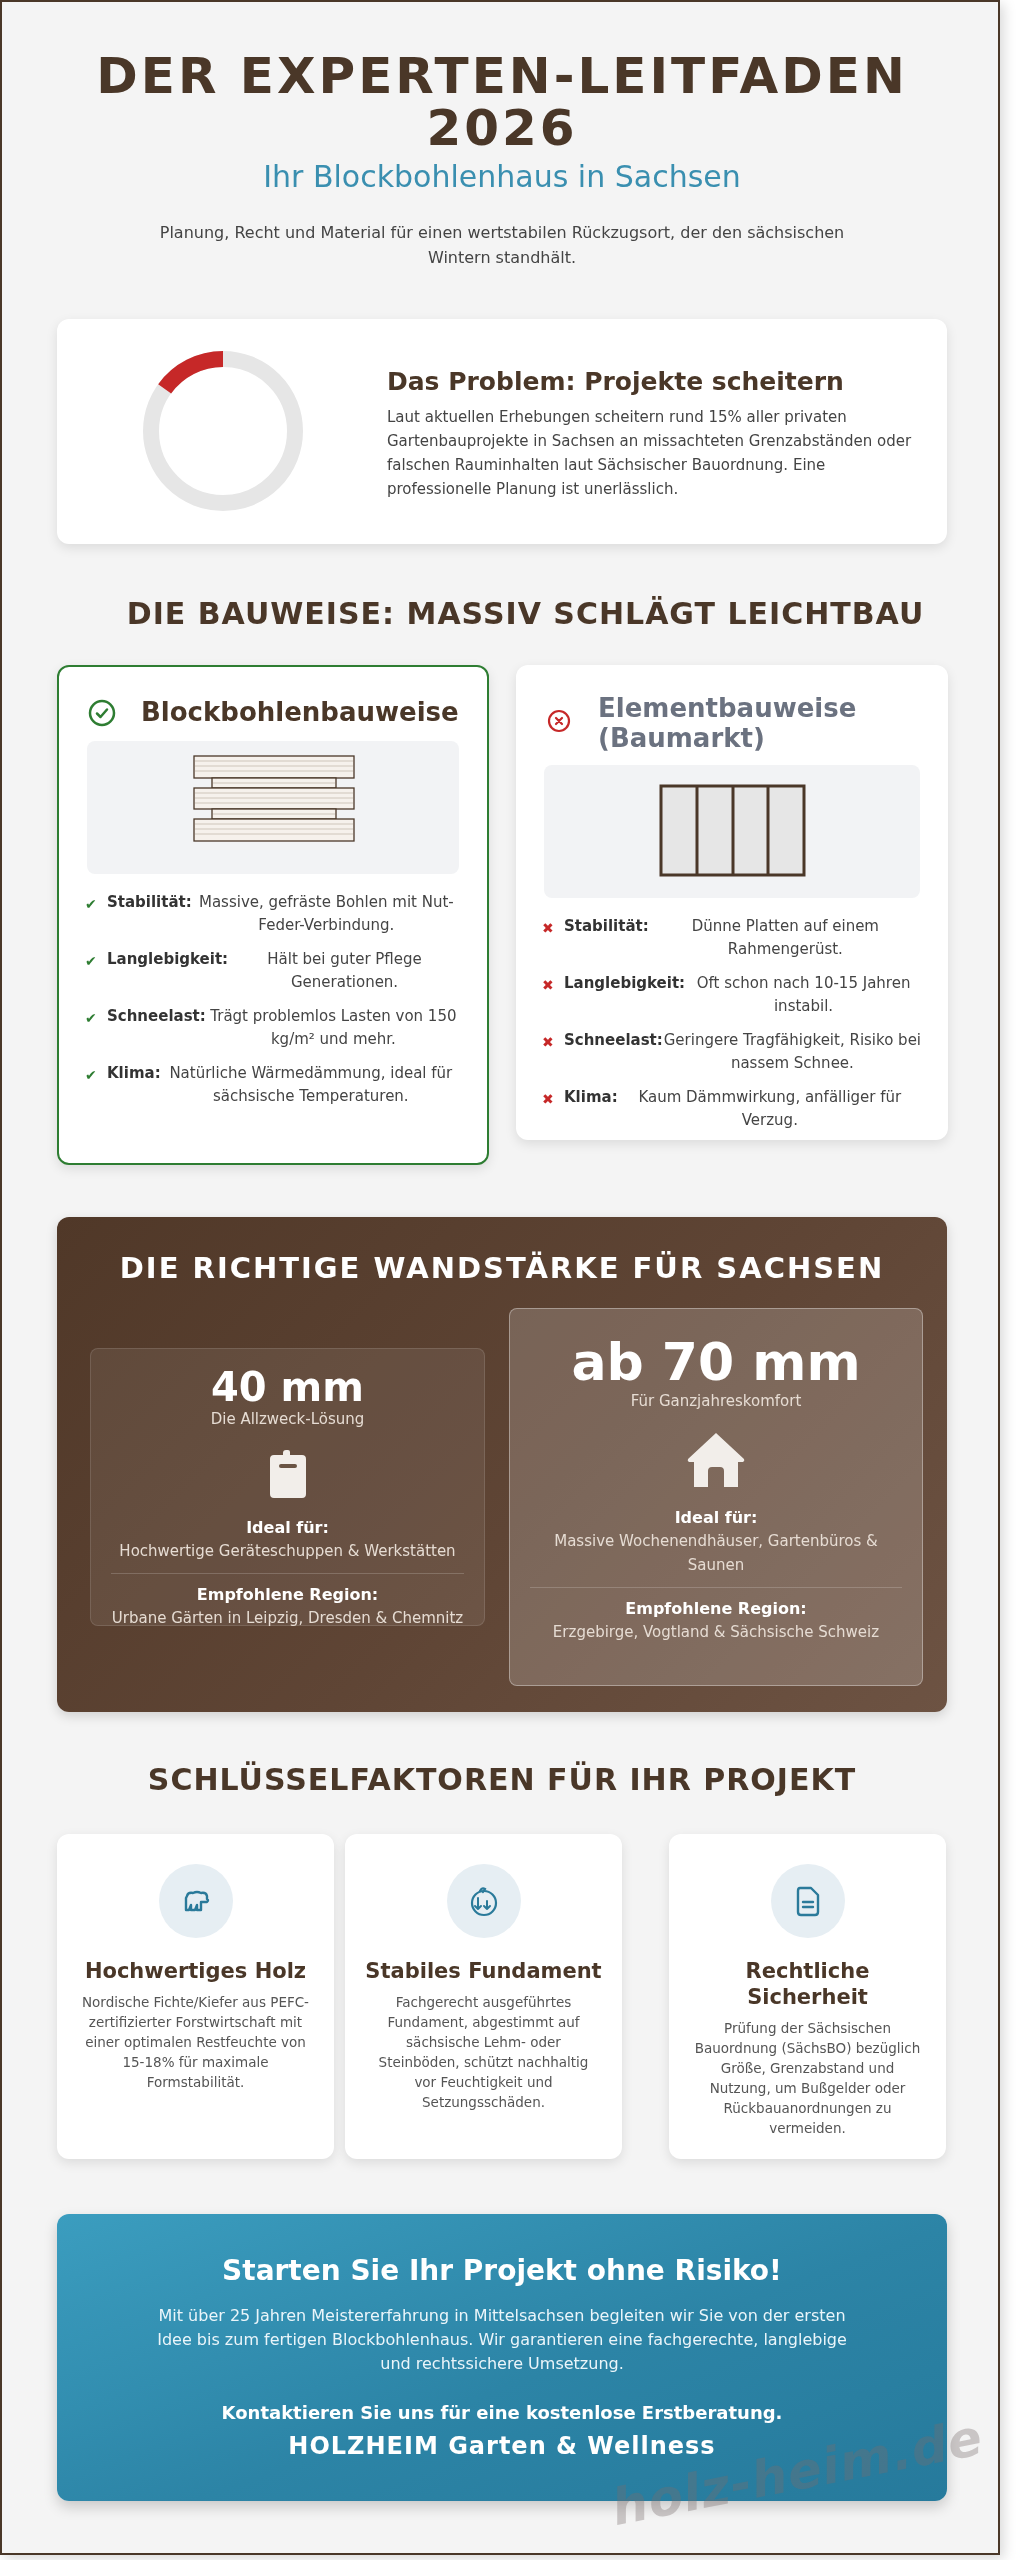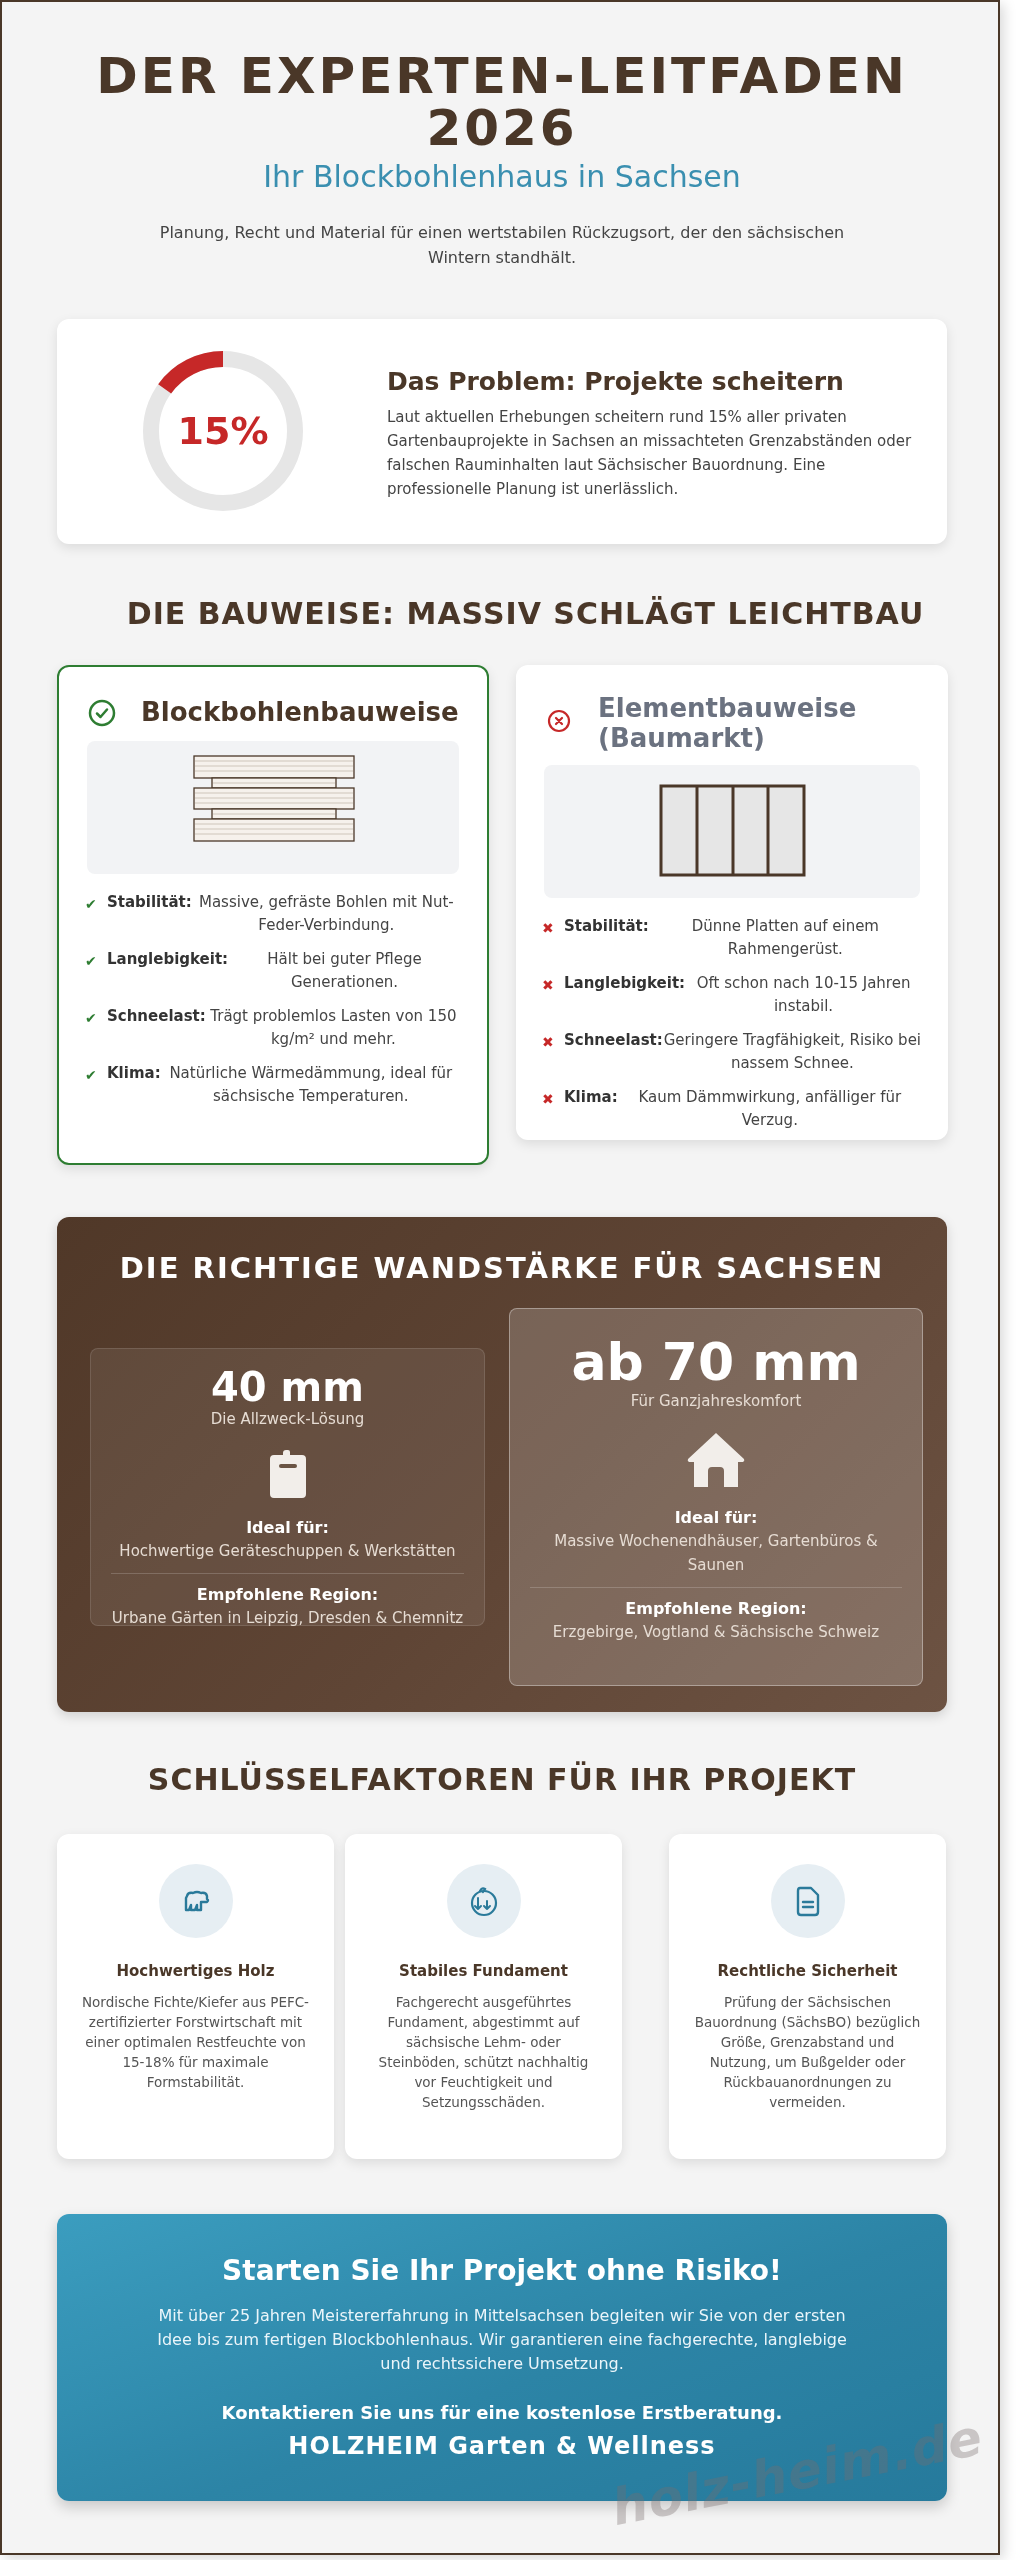--- a/index.html
+++ b/index.html
@@ -69,21 +69,21 @@
   .opt.big .mm { font-size: 52px; margin-top: 24px; line-height: 58px; }
   .opt .sub { font-size: 15px; color: #e6dcd3; line-height: 20px; }
   .opt .oic { display: block; margin: 20px auto 18px; }
   .opt .lbl { font-size: 16px; font-weight: bold; color: #fff; line-height: 22px; }
   .opt .val { font-size: 15px; color: #e6dcd3; line-height: 24px; padding: 0 20px; }
   .opt hr { border: none; border-top: 1px solid rgba(255,255,255,0.18); margin: 10px 20px 10px; }
 
   
   .factor { top: 1832px; width: 277px; height: 325px; text-align: center; }
   .factor .circle { width: 74px; height: 74px; border-radius: 50%; background: #e6eef3; margin: 30px auto 0; display: flex; align-items: center; justify-content: center; }
-  .factor h4 { font-size: 15px; font-weight: bold; color: #4a3728; line-height: 26px; margin: 20px 16px 0; }
+  .factor h4 { font-size: 21px; font-weight: bold; color: #4a3728; line-height: 26px; margin: 20px 16px 0; }
   .factor p { font-size: 13.5px; line-height: 20px; color: #555; margin: 8px 22px 0; }
 
   
   .cta {
     position: absolute; left: 55px; top: 2212px; width: 890px; height: 287px; border-radius: 12px;
     background: linear-gradient(160deg, #3b9dbf 0%, #2c84a6 55%, #267a9c 100%);
     box-shadow: 0 6px 14px rgba(0,0,0,0.18); text-align: center; color: #fff;
   }
   .cta h2 { font-size: 28px; font-weight: bold; margin-top: 40px; line-height: 34px; }
   .cta p { font-size: 16px; line-height: 24px; width: 700px; margin: 16px auto 0; color: #eaf5fa; }
@@ -107,21 +107,20 @@
     </h1>
     <h2>Ihr Blockbohlenhaus in Sachsen</h2>
     <p>Planung, Recht und Material für einen wertstabilen Rückzugsort, der den sächsischen Wintern standhält.</p>
   </div>
 
   <div class="card problem">
     <svg class="donut" viewBox="0 0 164 164">
       <circle cx="82" cy="82" r="72" fill="none" stroke="#e6e6e6" stroke-width="16"></circle>
       <circle cx="82" cy="82" r="72" fill="none" stroke="#c62828" stroke-width="16" stroke-dasharray="67.9 452.4" transform="rotate(-90 82 82) scale(1,-1) translate(0,-164)"></circle>
     </svg>
-    <div class="donut-label">15%</div>
     <h3>Das Problem: Projekte scheitern</h3>
     <p>Laut aktuellen Erhebungen scheitern rund 15% aller privaten Gartenbauprojekte in Sachsen an missachteten Grenzabständen oder falschen Rauminhalten laut Sächsischer Bauordnung. Eine professionelle Planung ist unerlässlich.</p>
   </div>
 
   <div class="section-title" style="top:594px;padding-left:47px;">DIE BAUWEISE: MASSIV SCHLÄGT LEICHTBAU</div>
 
   <div class="card compare good">
     <div class="title-row">
       <svg class="ic" viewBox="0 0 30 30">
         <circle cx="15" cy="15" r="12" fill="none" stroke="#2e7d32" stroke-width="2.5"></circle>

